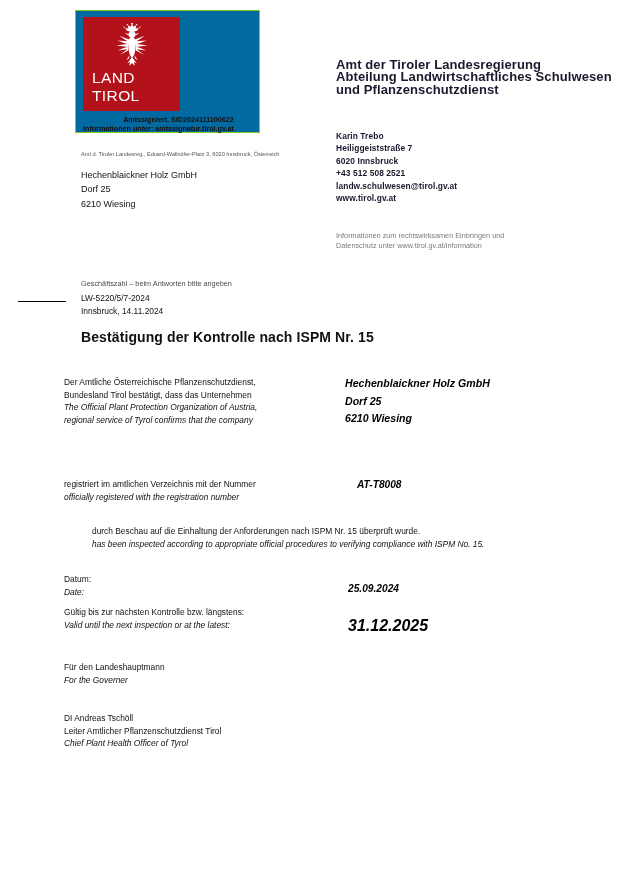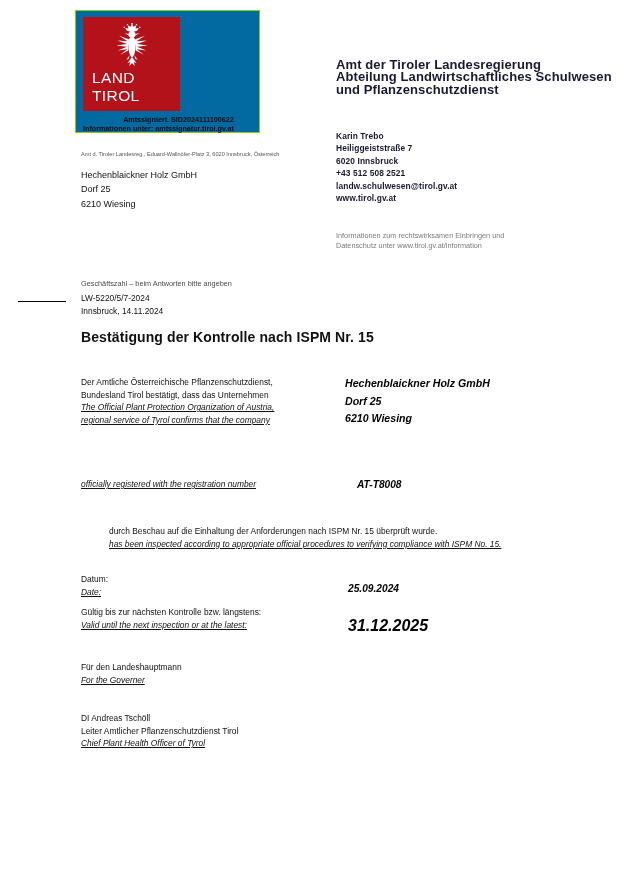--- a/index.html
+++ b/index.html
@@ -153,33 +153,32 @@
     top: 329px;
     font-size: 14px;
     font-weight: 700;
     color: #111111;
     letter-spacing: 0.1px;
   }
 
   
   .blk {
     position: absolute;
-    left: 81px;
+    left: 64px;
     font-size: 8.4px;
     color: #111111;
   }
   .blk .de {
     line-height: 12.6px;
     font-weight: 400;
   }
   .blk .en {
     line-height: 12.6px;
     font-style: italic;
     font-weight: 400;
-    text-decoration: underline;
   }
   .val {
     position: absolute;
     font-weight: 700;
     font-style: italic;
     color: #000000;
   }
 
   #b-confirm { top: 376px; }
   #v-company {
@@ -303,20 +302,21 @@
     <div class="en">The Official Plant Protection Organization of Austria,</div>
     <div class="en">regional service of Tyrol confirms that the company</div>
   </div>
   <div class="val" id="v-company">
     <div>Hechenblaickner Holz GmbH</div>
     <div>Dorf 25</div>
     <div>6210 Wiesing</div>
   </div>
 
   <div class="blk" id="b-reg">
+    <div class="de">registriert im amtlichen Verzeichnis mit der Nummer</div>
     <div class="en">officially registered with the registration number</div>
   </div>
   <div class="val" id="v-reg">AT-T8008</div>
 
   <div class="blk" id="b-inspect">
     <div class="de">durch Beschau auf die Einhaltung der Anforderungen nach ISPM Nr. 15 überprüft wurde.</div>
     <div class="en">has been inspected according to appropriate official procedures to verifying compliance with ISPM No. 15.</div>
   </div>
 
   <div class="blk" id="b-date">

